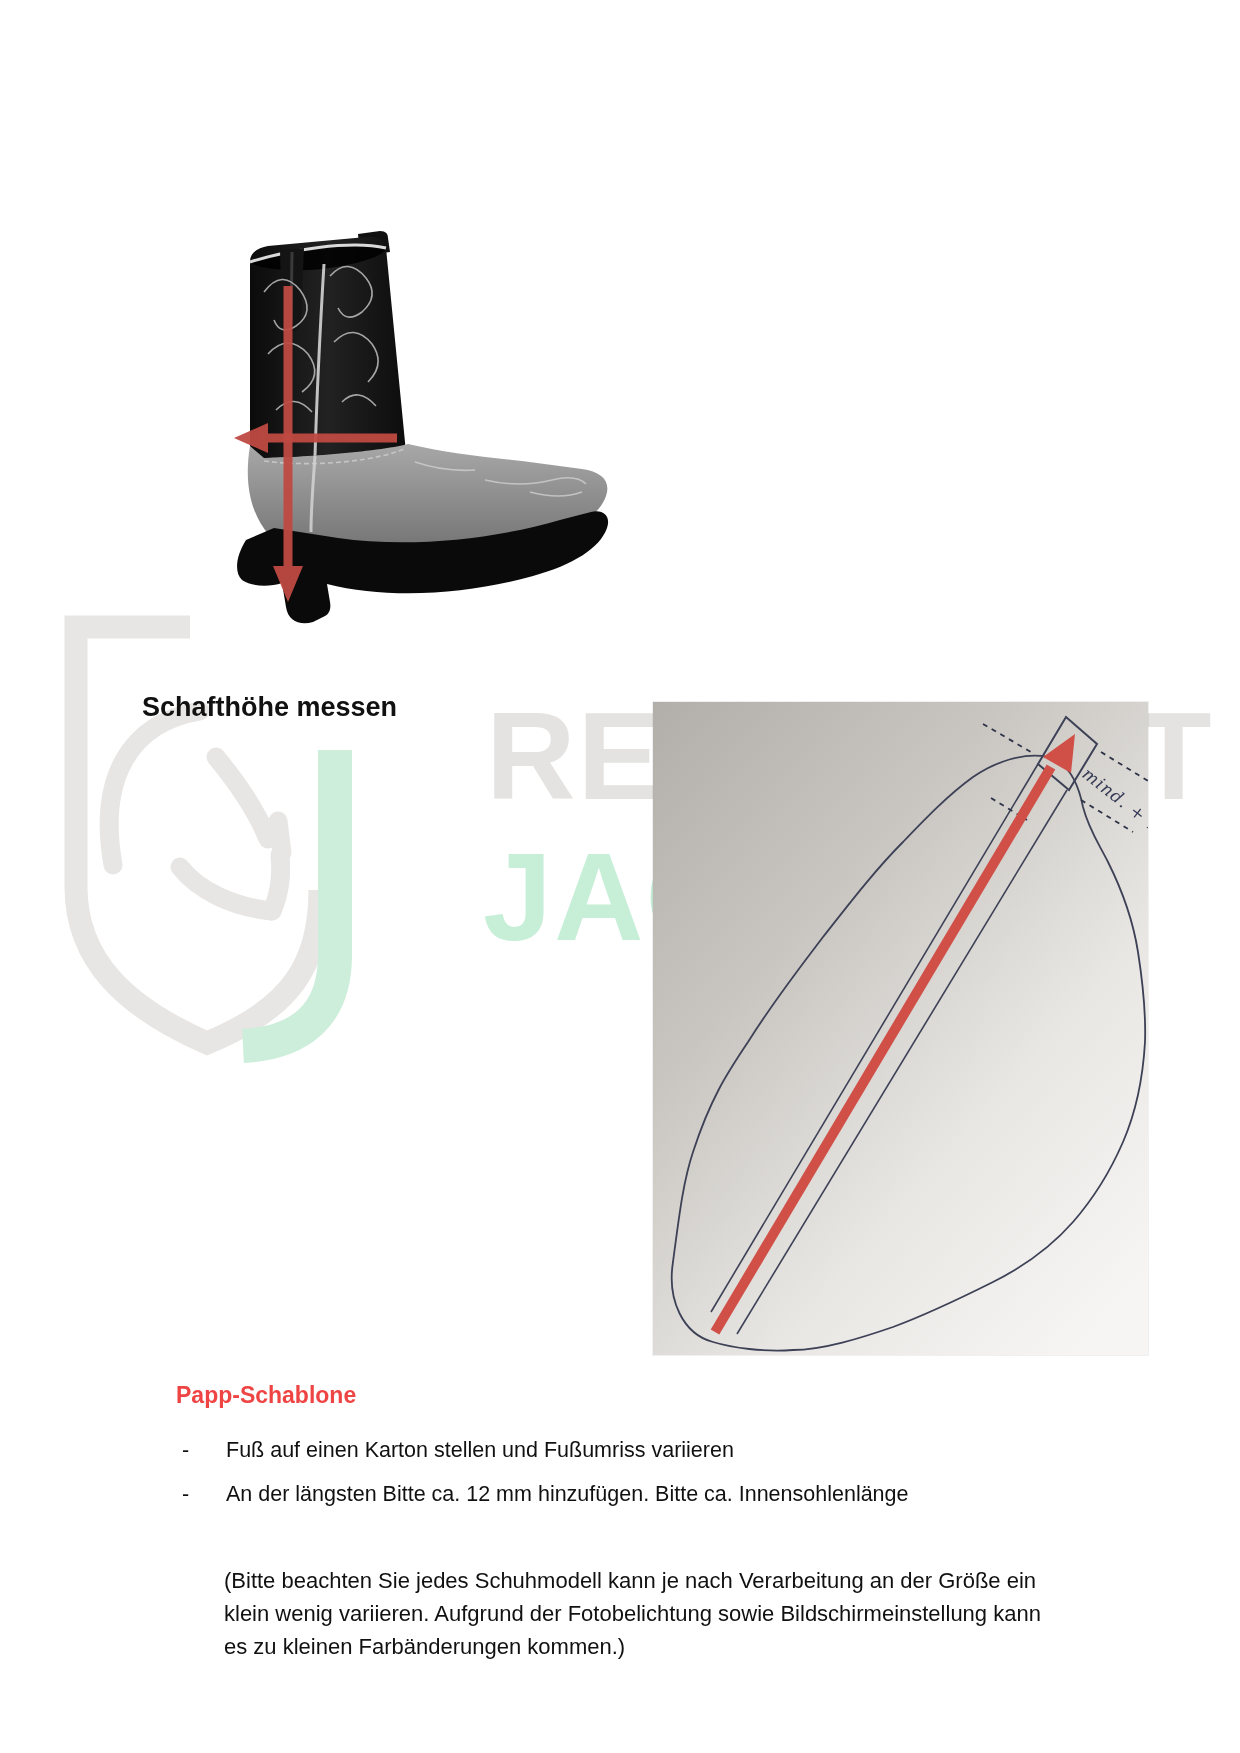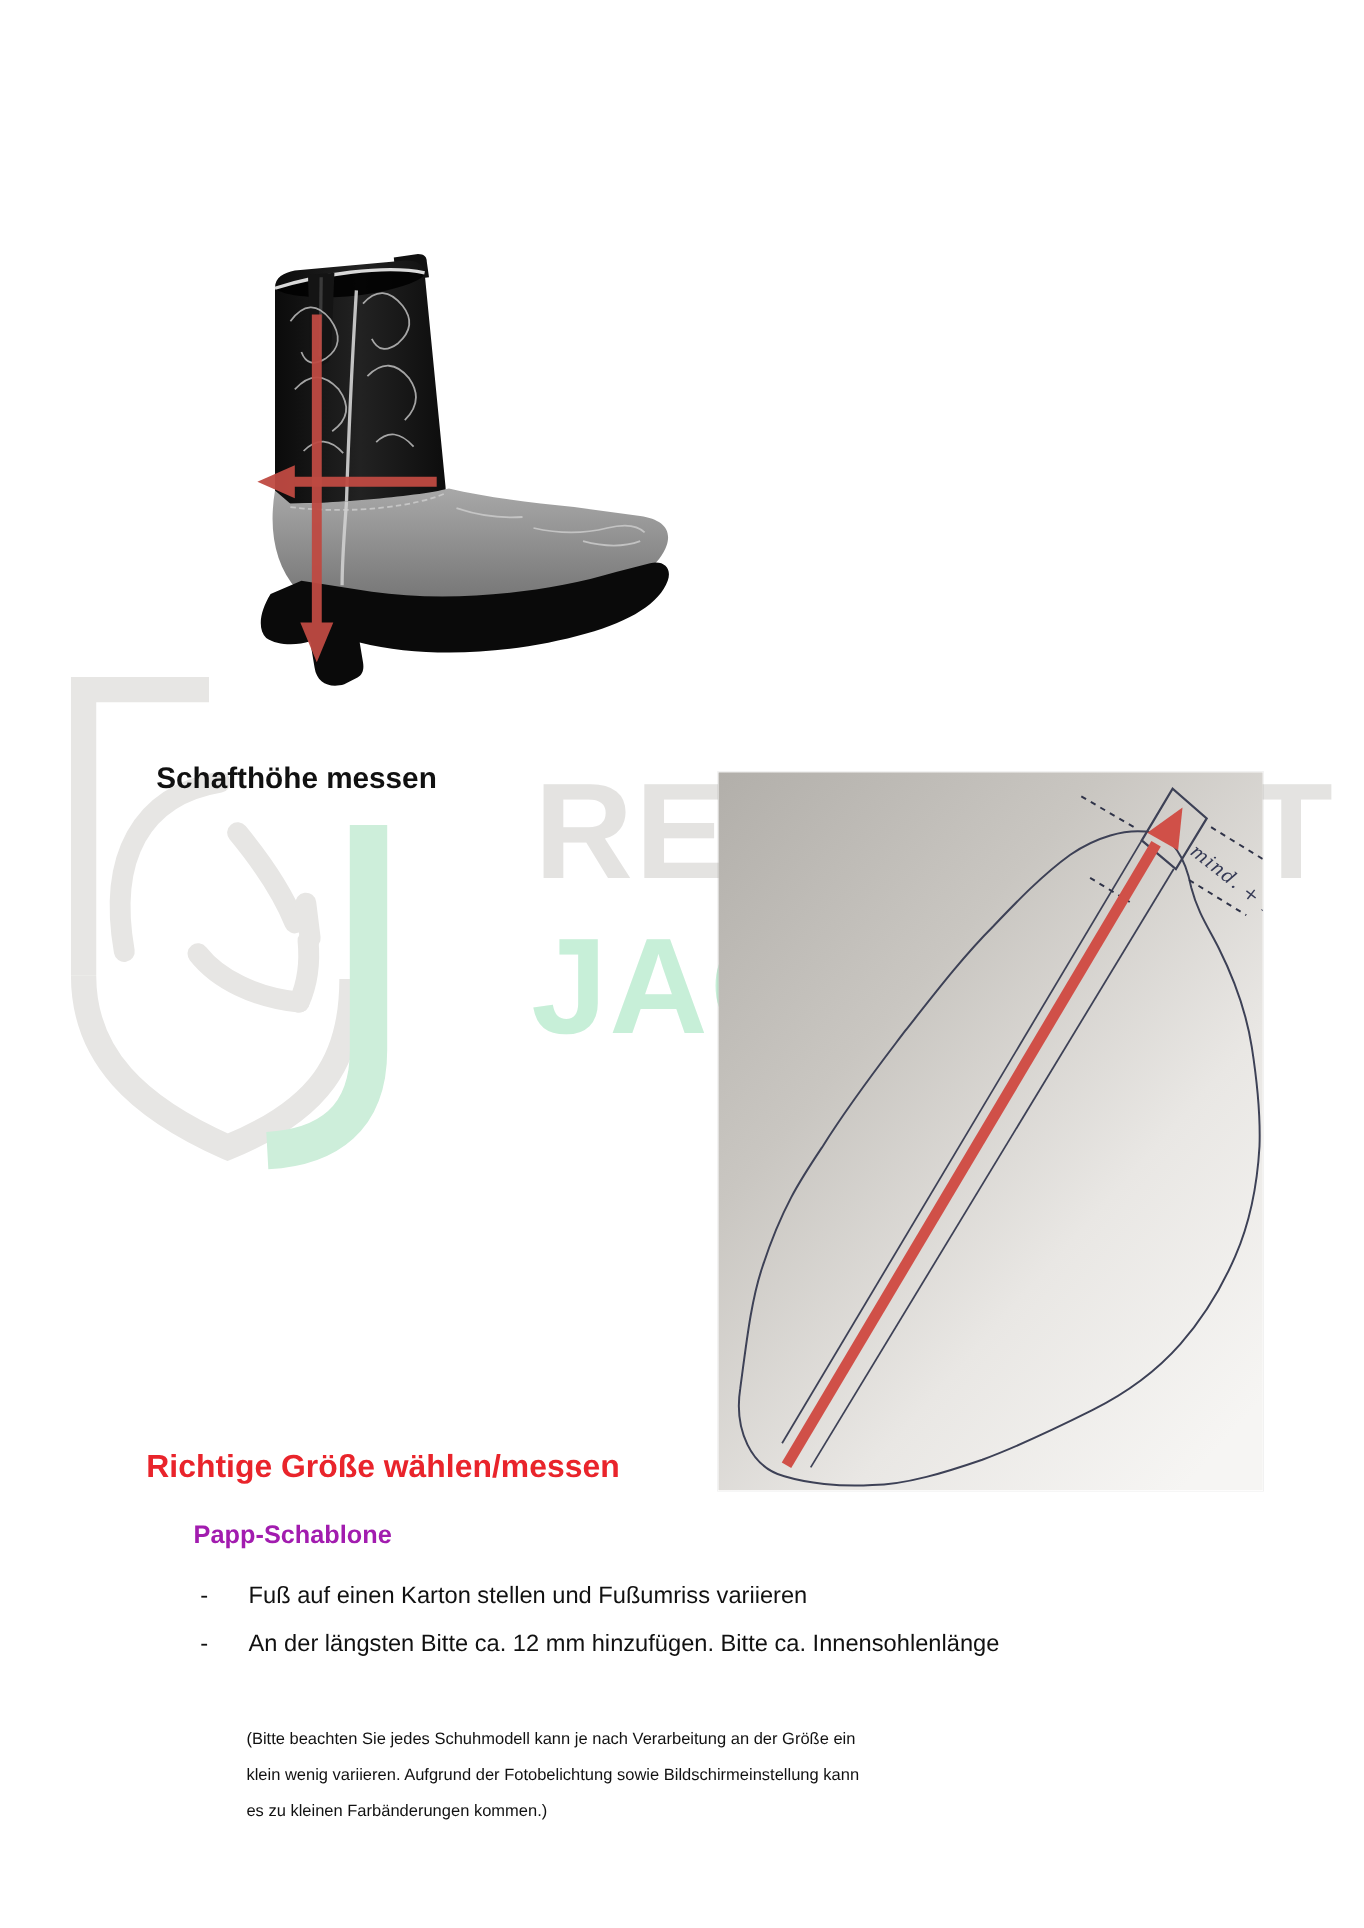--- a/index.html
+++ b/index.html
@@ -14,26 +14,26 @@
   #logo{left:40px;top:535px;z-index:1;}
   
   #foot-photo{left:653px;top:702px;z-index:2;box-shadow:0 0 0 1px rgba(0,0,0,0.06);}
   
   #boot-fig{left:230px;top:230px;z-index:3;}
   .fig-label{position:absolute;z-index:4;font-weight:bold;font-size:27px;color:#111;white-space:nowrap;}
   #label-umfang{left:487px;top:428px;}
   #label-hoehe{left:142px;top:646px;margin-top:46px;}
   
   #heading{position:absolute;left:133px;top:1318px;z-index:4;font-weight:bold;font-size:29px;}
-  #subheading{position:absolute;left:176px;top:1382px;z-index:4;font-weight:bold;font-size:23px;color:#a21caf;}
+  #subheading{position:absolute;left:176px;top:1382px;z-index:4;font-weight:bold;font-size:23px;color:#ef4444;}
   .bullet-row{position:absolute;z-index:4;font-size:21.5px;color:#111;white-space:nowrap;}
   .bullet-row .marker{position:absolute;left:-44px;top:0;}
   #bullet1{left:226px;top:1438px;}
   #bullet2{left:226px;top:1482px;}
-  #note{position:absolute;left:224px;top:1564px;z-index:4;font-size:15px;color:#111;
+  #note{position:absolute;left:224px;top:1564px;z-index:4;font-size:22px;color:#111;
         line-height:33px;white-space:pre-line;width:860px;}
   .b{font-weight:normal;}
 </style>
 </head>
 <body>
 
 <div id="page">
 
   <svg id="logo" class="abs" width="330" height="530" viewBox="0 0 330 530">
     <g fill="none" stroke="#e7e6e4" stroke-width="23">
@@ -137,21 +137,20 @@
       <polygon points="58,372 43,336 73,336" fill="#bf4a42"></polygon>
     </g>
     <g opacity="0.95">
       <path d="M 34 208 L 167 208" stroke="#bf4a42" stroke-width="9" fill="none"></path>
       <polygon points="4,208 38,193 38,223" fill="#bf4a42"></polygon>
     </g>
   </svg>
 
   <div id="label-hoehe" class="fig-label">Schafthöhe messen</div>
 
-  <div id="heading" style="color: rgb(233, 36, 43);">Richtige Größe wählen/messen</div>
   <div id="subheading">Papp-Schablone</div>
 
   <div id="bullet1" class="bullet-row">
     <span class="marker">-</span>
     <span>Fuß auf einen Karton stellen und Fußumriss variieren</span>
   </div>
 
   <div id="bullet2" class="bullet-row">
     <span class="marker">-</span>
     <span>An der längsten Bitte ca. </span><span class="b">12 mm</span><span> hinzufügen. Bitte ca. Innensohlenlänge</span>

